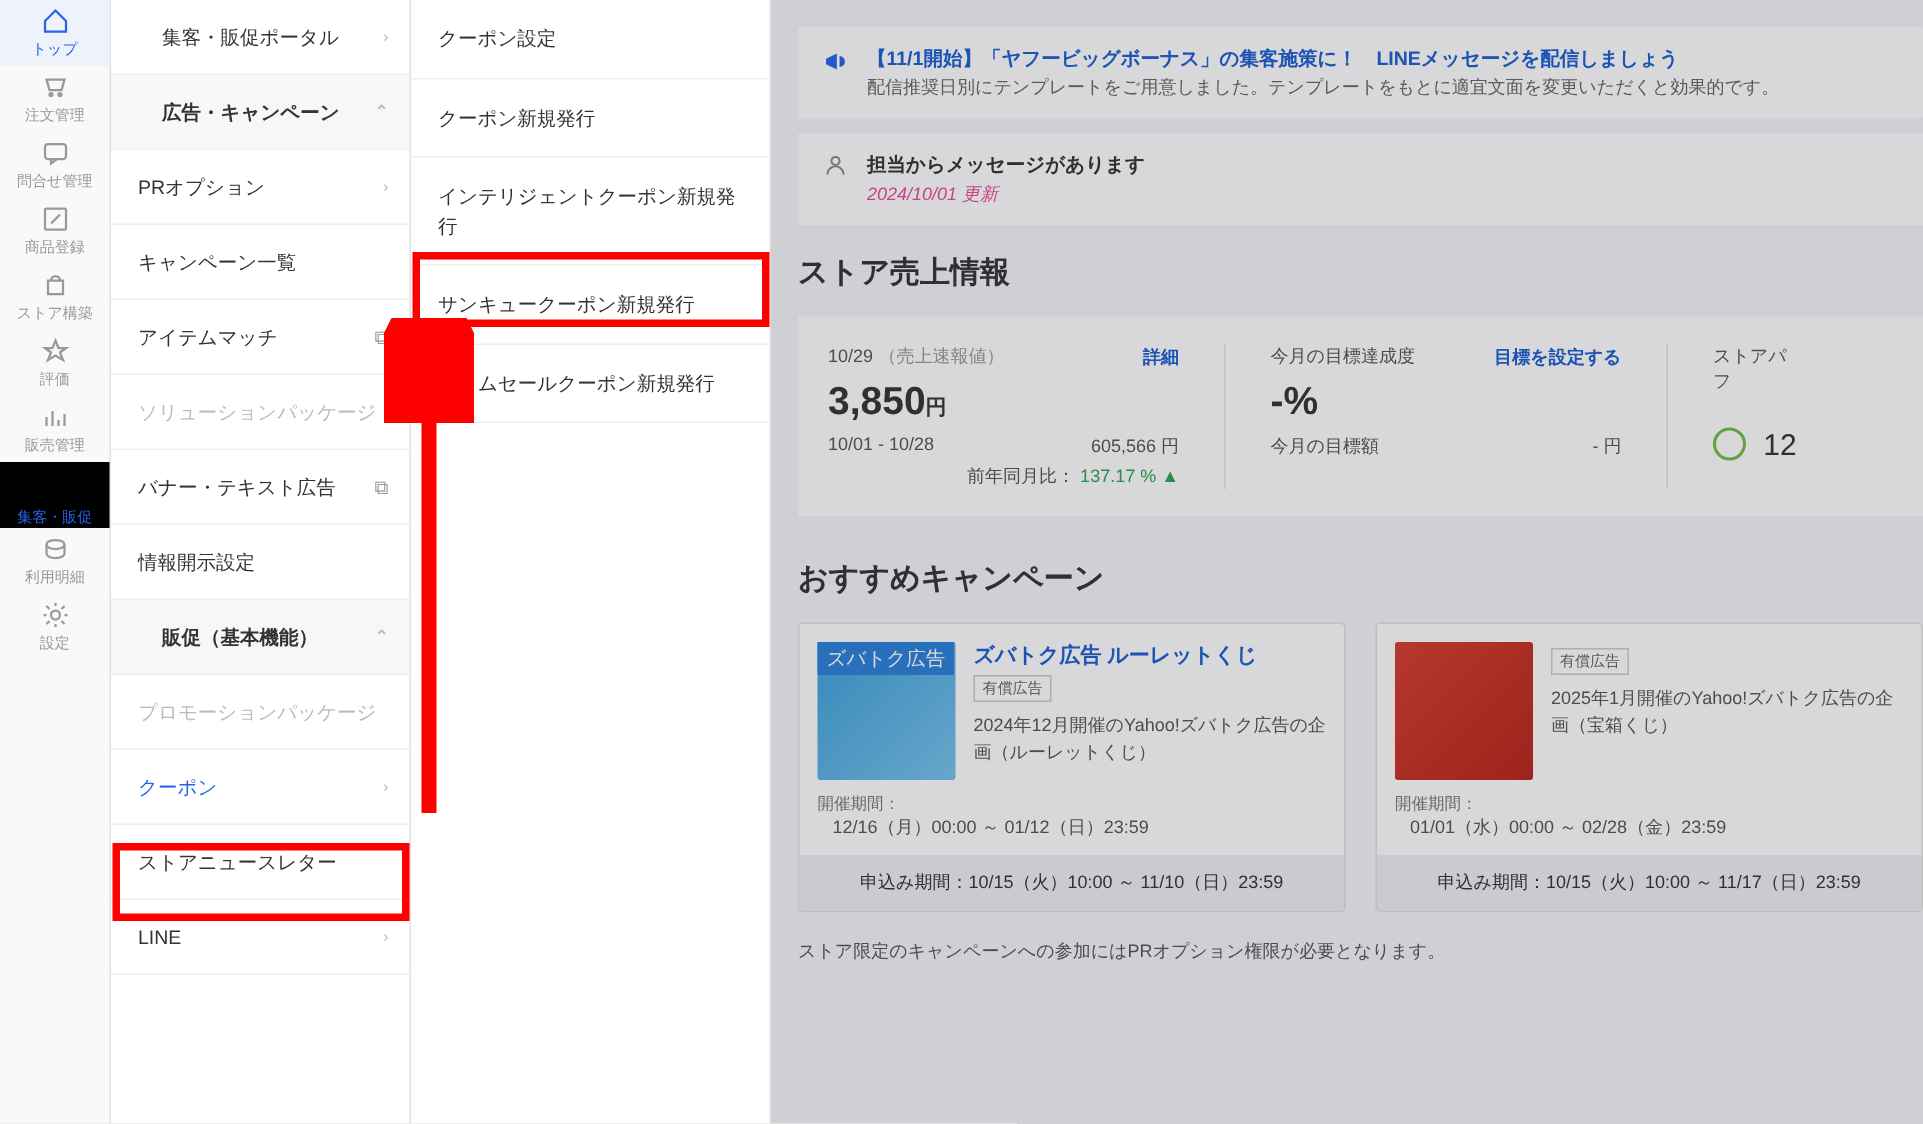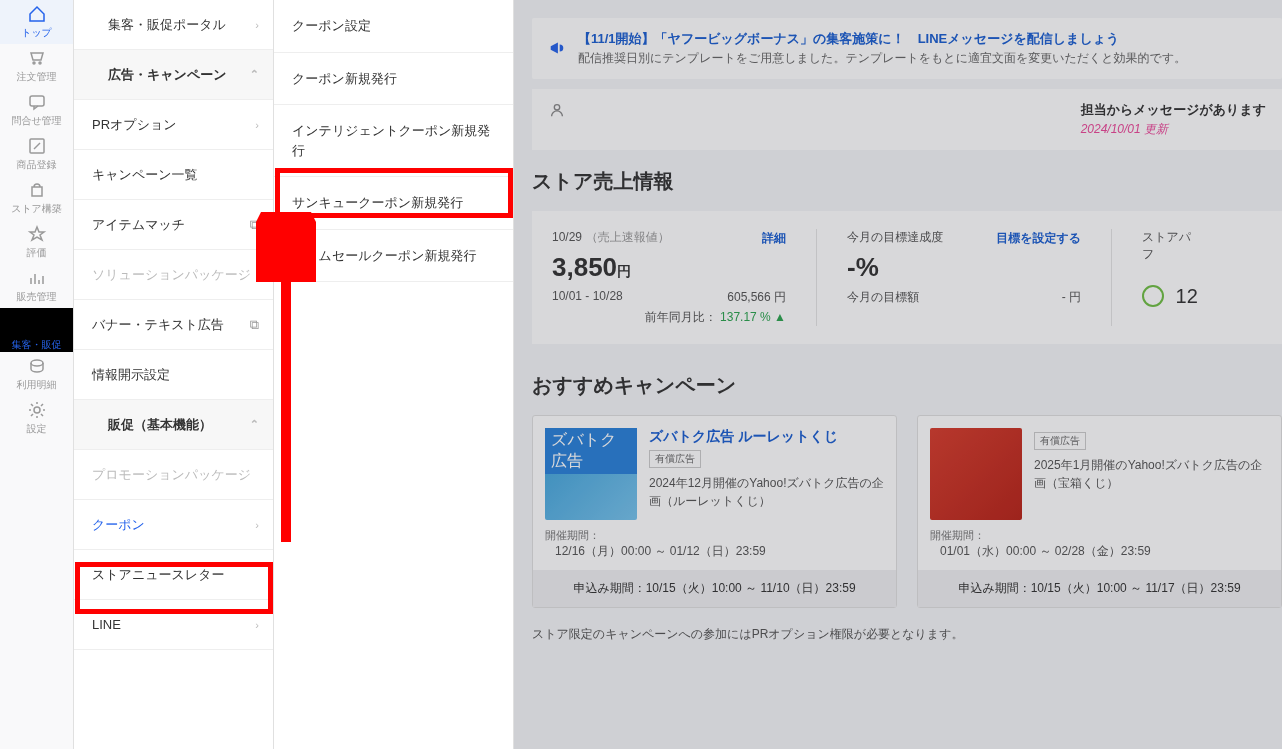--- a/index.html
+++ b/index.html
@@ -109,33 +109,32 @@
   background: rgba(40,40,50,0.18);
 }
 
 .notice {
   background: #fff;
   border-radius: 2px;
   padding: 12px 16px;
   margin-bottom: 10px;
   display: flex;
   gap: 12px;
-  align-items: center;
+  align-items: flex-start;
 }
 .notice .mega { color: #2563eb; margin-top: 2px; }
 .notice-title { color: #1a5ed1; font-weight: bold; font-size: 13px; }
 .notice-desc { color: #666; font-size: 12px; margin-top: 2px; }
 
 .notice2 {
   background: #fff;
   padding: 12px 16px;
   margin-bottom: 18px;
   display: flex;
   gap: 12px;
-  justify-content: space-between;
 }
 .notice2 .usr { color: #888; }
 .notice2-title { font-weight: bold; font-size: 13px; }
 .notice2-date { color: #ec4899; font-size: 12px; margin-top: 2px; font-style: italic; }
 
 .section-title {
   font-size: 20px;
   font-weight: bold;
   margin: 10px 0 16px 0;
 }
@@ -181,21 +180,21 @@
   width: 92px; height: 92px;
   flex-shrink: 0;
   background: linear-gradient(135deg,#3aa0d9,#76c3ed);
   border-radius: 2px;
   position: relative;
 }
 .camp-img.red { background: linear-gradient(135deg,#d73c2c,#b82318); }
 .camp-img .tag {
   position: absolute; top: 0; left: 0;
   background: #2980d9; color: #fff;
-  font-size: 16px; padding: 2px 6px;
+  font-size: 13px; padding: 2px 6px;
 }
 .camp-title { color: #1a5ed1; font-weight: bold; font-size: 14px; }
 .camp-badge {
   display: inline-block;
   border: 1px solid #ccc;
   color: #666;
   font-size: 10px;
   padding: 1px 5px;
   margin-top: 4px;
 }

